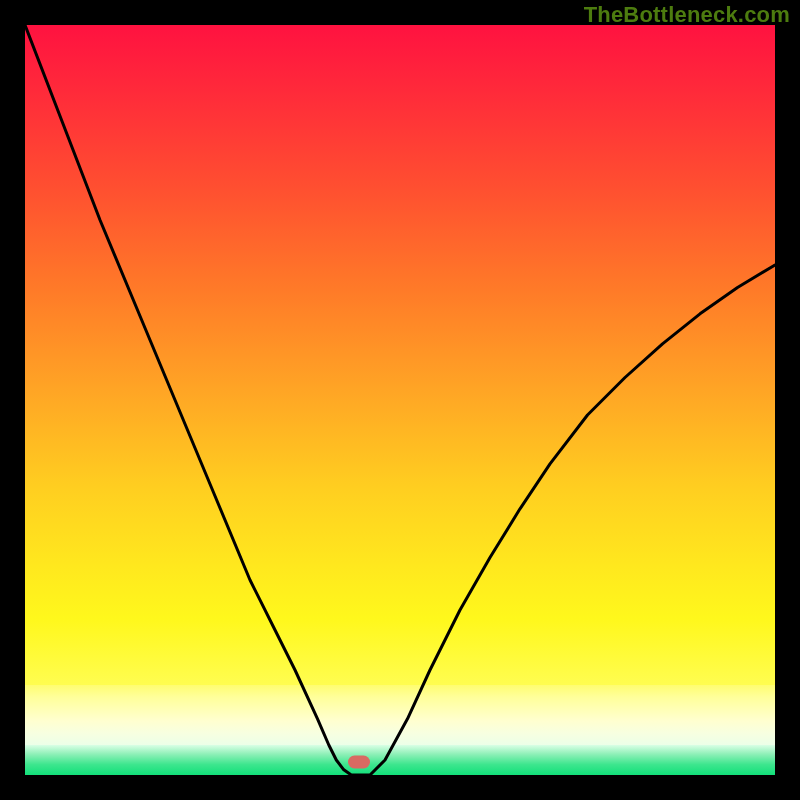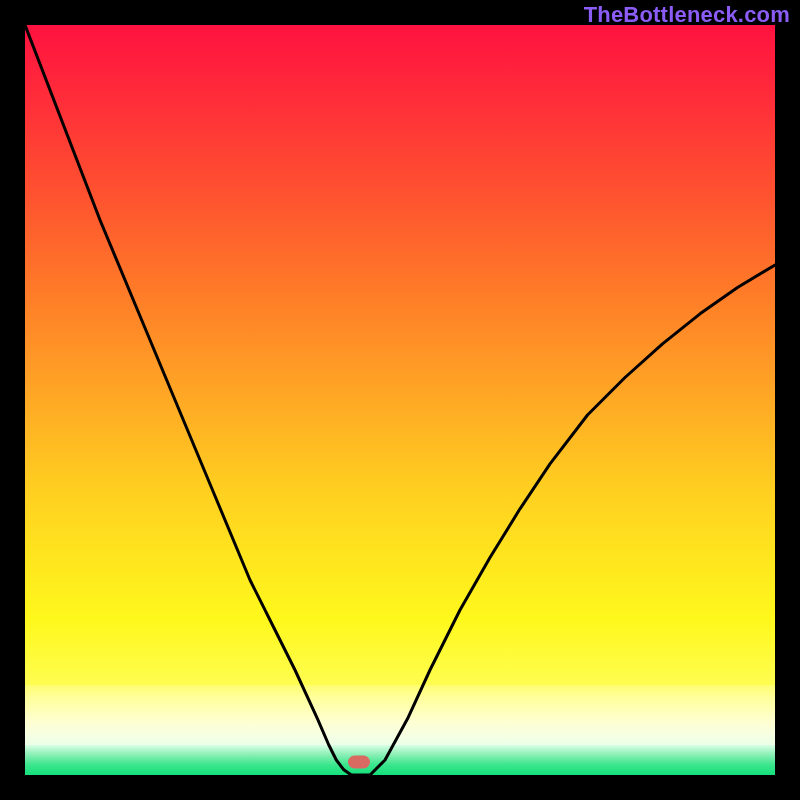--- a/index.html
+++ b/index.html
@@ -14,21 +14,21 @@
   .frame {
     position: relative;
     width: 800px;
     height: 800px;
     background: #000;
   }
   .attribution {
     position: absolute;
     top: 2px;
     right: 10px;
-    color: #8b5cf6;
+    color: #4d7c0f;
     font-size: 22px;
     font-weight: bold;
     letter-spacing: 0.2px;
     text-align: right;
   }
   .plot-area {
     position: absolute;
     left: 25px;
     top: 25px;
     width: 750px;

